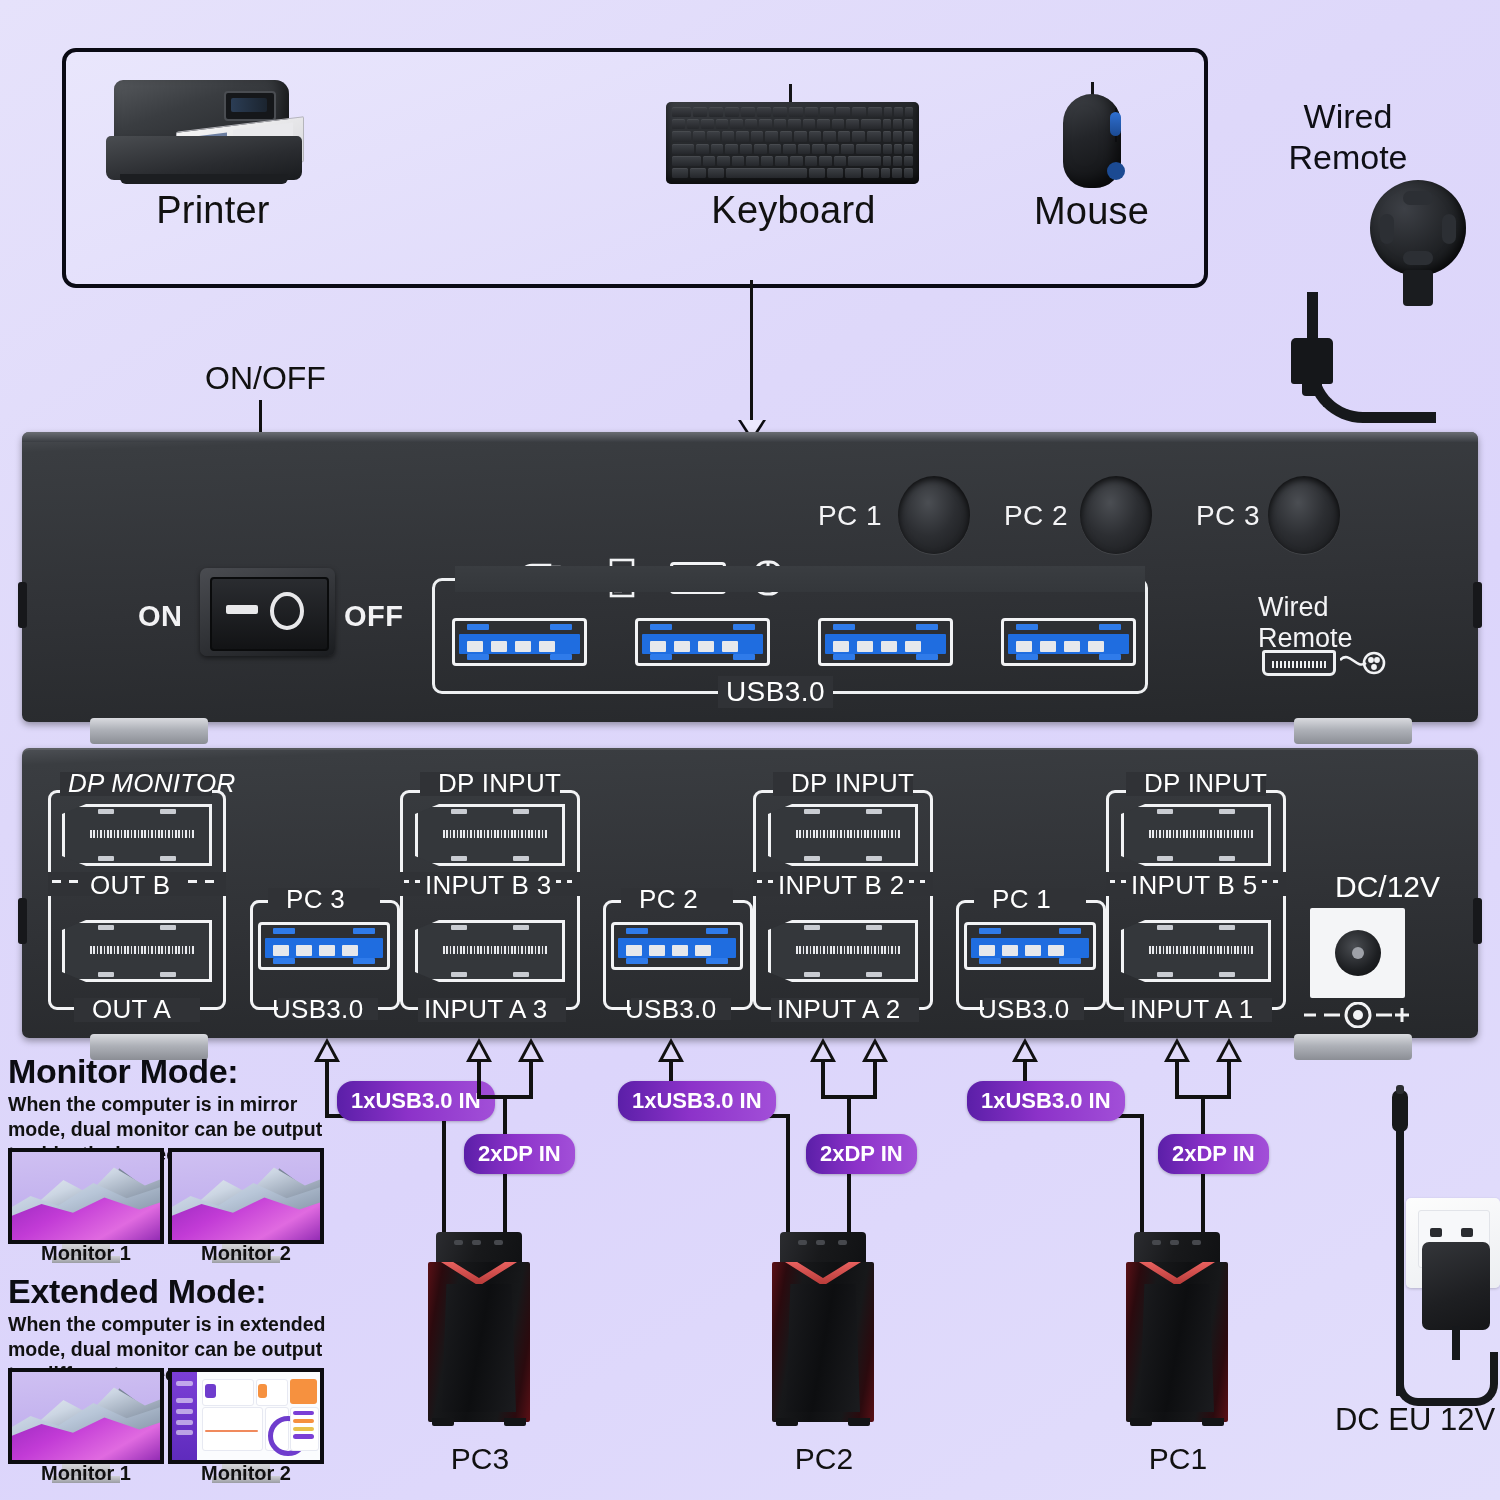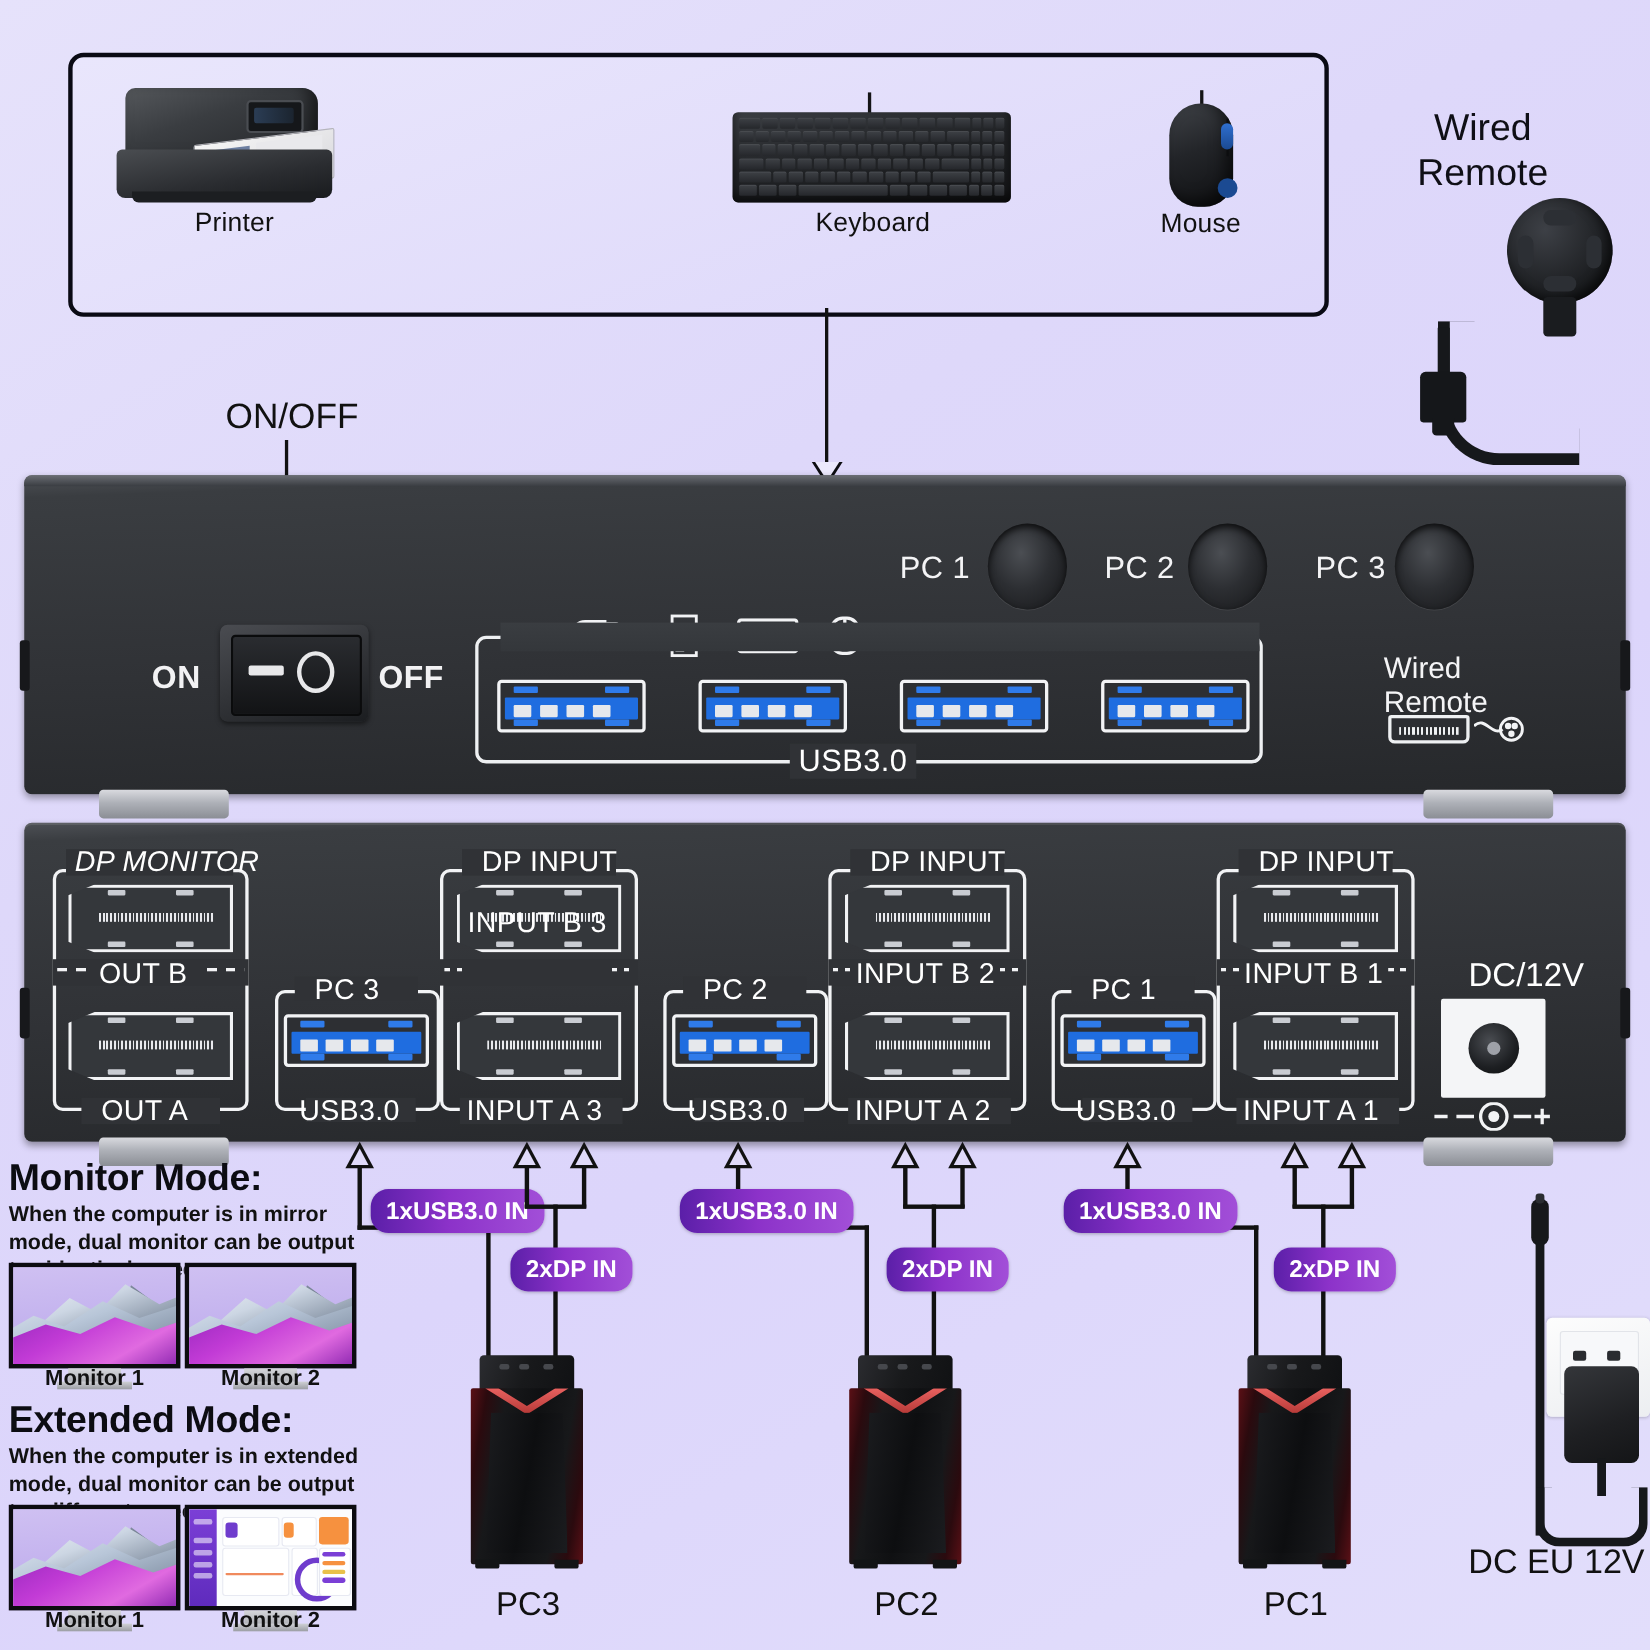--- a/index.html
+++ b/index.html
@@ -7,21 +7,21 @@
     width:1500px;height:1500px;position:relative;overflow:hidden;
     font-family:"Liberation Sans", sans-serif;
     background:linear-gradient(150deg,#e6e2fb 0%,#ded8fa 35%,#dcd5fb 60%,#e2defb 100%);
   }
   .abs{position:absolute;}
 
   
   #periph-box{left:62px;top:48px;width:1138px;height:232px;border:4px solid #0a0a14;border-radius:14px;
     background:linear-gradient(160deg,#e9e6fc 0%,#ddd7fa 100%);}
   .periph{position:absolute;text-align:center;}
-  .periph .cap{font-size:24px;color:#111;font-weight:400;letter-spacing:.2px;}
+  .periph .cap{font-size:38px;color:#111;font-weight:400;letter-spacing:.2px;}
   .art{position:relative;margin:0 auto;}
 
   
   .printer{width:215px;height:115px;}
   .pr-body{position:absolute;left:8px;top:6px;width:175px;height:72px;border-radius:9px 14px 6px 6px;
     background:linear-gradient(160deg,#55585c 0%,#3a3d41 38%,#222427 100%);box-shadow:inset -8px -6px 14px rgba(0,0,0,.5);}
   .pr-screen{position:absolute;left:118px;top:17px;width:48px;height:26px;border-radius:4px;background:#15171a;border:2px solid #4a4d52;}
   .pr-screen:after{content:"";position:absolute;left:5px;top:5px;width:36px;height:14px;border-radius:2px;background:linear-gradient(90deg,#2b3d55,#1b242f);}
   .pr-base{position:absolute;left:0px;top:62px;width:196px;height:44px;border-radius:5px 5px 8px 8px;
     background:linear-gradient(170deg,#4a4d51,#2a2c30 60%,#191b1e);}
@@ -604,21 +604,21 @@
 <div class="abs" style="left:420px;top:772px;width:140px;height:24px;background:#303236;"></div>
 <div class="abs grp-label" style="left:438px;top:768px;">DP INPUT</div>
 <div class="abs dpport" style="left:415px;top:804px;">
   <div class="tab" style="left:36px;top:5px;"></div>
     <div class="tab" style="left:98px;top:5px;"></div>
   <div class="pins"></div>
   <div class="tab" style="left:36px;bottom:5px;"></div>
     <div class="tab" style="left:98px;bottom:5px;"></div>
 </div>
 <div class="abs" style="left:400px;top:872px;width:180px;height:24px;background:#303236;"></div>
-<div class="abs grp-label" style="left:425px;top:823px;">INPUT B 3</div>
+<div class="abs grp-label" style="left:425px;top:870px;">INPUT B 3</div>
 <div class="abs" style="left:404px;top:880px;width:20px;height:3px;background:repeating-linear-gradient(90deg,#f2f3f5 0 5px,transparent 5px 11px);"></div>
 <div class="abs" style="left:556px;top:880px;width:20px;height:3px;background:repeating-linear-gradient(90deg,#f2f3f5 0 5px,transparent 5px 11px);"></div>
 <div class="abs dpport" style="left:415px;top:920px;">
   <div class="tab" style="left:36px;top:5px;"></div>
     <div class="tab" style="left:98px;top:5px;"></div>
   <div class="pins"></div>
   <div class="tab" style="left:36px;bottom:5px;"></div>
     <div class="tab" style="left:98px;bottom:5px;"></div>
 </div>
 <div class="abs" style="left:418px;top:998px;width:148px;height:24px;background:#303236;"></div>
@@ -686,21 +686,21 @@
 <div class="abs" style="left:1126px;top:772px;width:140px;height:24px;background:#303236;"></div>
 <div class="abs grp-label" style="left:1144px;top:768px;">DP INPUT</div>
 <div class="abs dpport" style="left:1121px;top:804px;">
   <div class="tab" style="left:36px;top:5px;"></div>
     <div class="tab" style="left:98px;top:5px;"></div>
   <div class="pins"></div>
   <div class="tab" style="left:36px;bottom:5px;"></div>
     <div class="tab" style="left:98px;bottom:5px;"></div>
 </div>
 <div class="abs" style="left:1106px;top:872px;width:180px;height:24px;background:#303236;"></div>
-<div class="abs grp-label" style="left:1131px;top:870px;">INPUT B 1</div>
+<div class="abs grp-label" style="left:1131px;top:870px;">INPUT B 5</div>
 <div class="abs" style="left:1110px;top:880px;width:20px;height:3px;background:repeating-linear-gradient(90deg,#f2f3f5 0 5px,transparent 5px 11px);"></div>
 <div class="abs" style="left:1262px;top:880px;width:20px;height:3px;background:repeating-linear-gradient(90deg,#f2f3f5 0 5px,transparent 5px 11px);"></div>
 <div class="abs dpport" style="left:1121px;top:920px;">
   <div class="tab" style="left:36px;top:5px;"></div>
     <div class="tab" style="left:98px;top:5px;"></div>
   <div class="pins"></div>
   <div class="tab" style="left:36px;bottom:5px;"></div>
     <div class="tab" style="left:98px;bottom:5px;"></div>
 </div>
 <div class="abs" style="left:1124px;top:998px;width:148px;height:24px;background:#303236;"></div>

